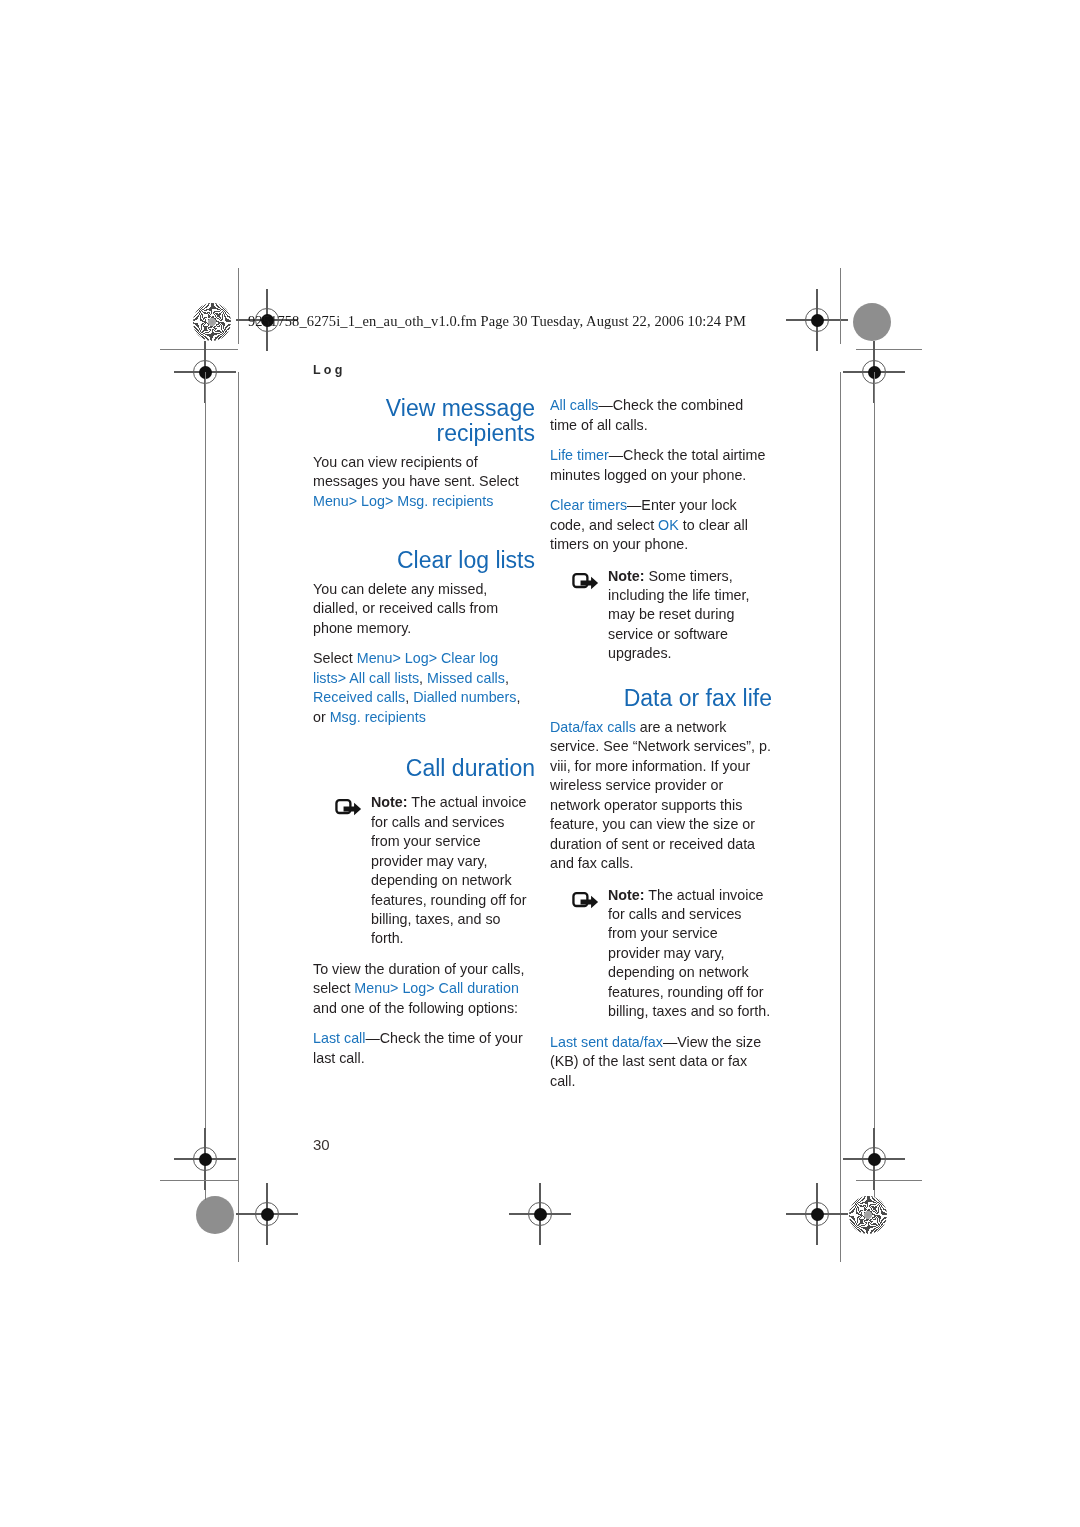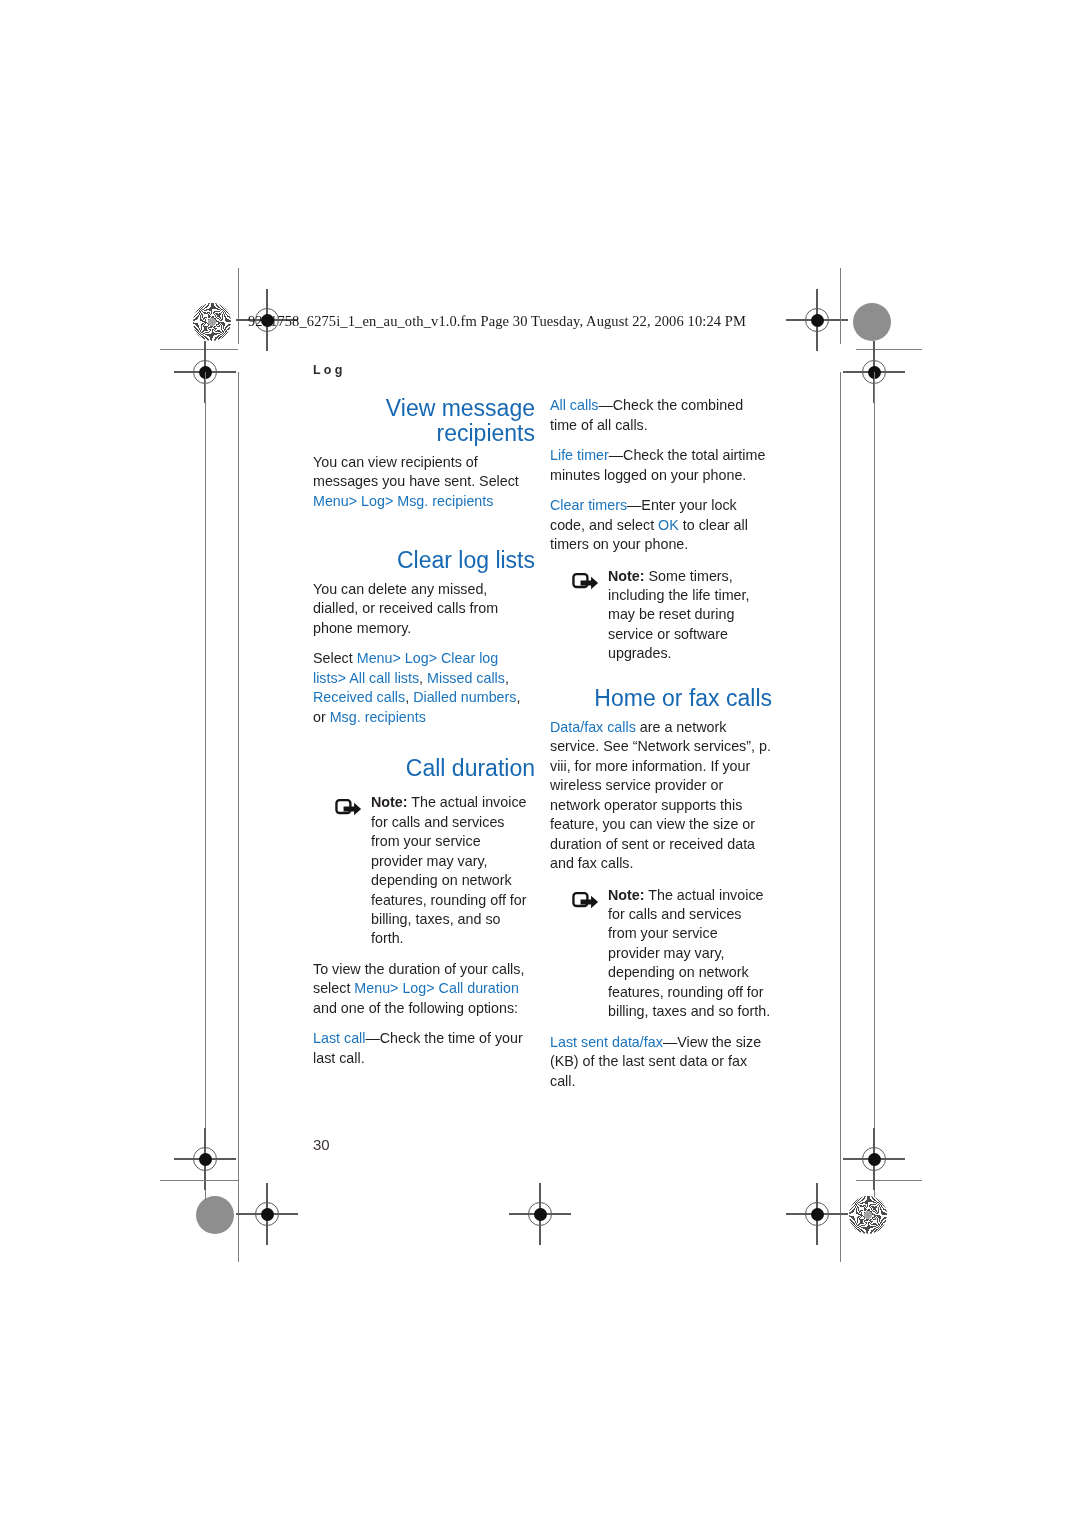--- a/index.html
+++ b/index.html
@@ -288,21 +288,21 @@
         <svg viewBox="0 0 30 24" width="27" height="22" xmlns="http://www.w3.org/2000/svg">
           <rect x="1.6" y="2.2" width="15.5" height="14.2" rx="3.4" ry="3.4" fill="none" stroke="#141414" stroke-width="2.6"></rect>
           <path d="M9.5 9.2 H21.2 V5.0 L29 12.0 L21.2 19.0 V14.8 H9.5 Z" fill="#141414"></path>
         </svg>
       </span>
       <span class="note-text"><span class="b">Note:</span><span> Some timers, including the life timer, may be reset during service or software upgrades.</span></span>
     </div>
 
     <div class="spacer-sm"></div>
 
-    <h2 class="section-title">Home or fax calls</h2>
+    <h2 class="section-title">Data or fax life</h2>
 
     <p class="body"><span class="hl">Data/fax calls</span><span> are a network service. See “Network services”, p. viii, for more information. If your wireless service provider or network operator supports this feature, you can view the size or duration of sent or received data and fax calls.</span></p>
 
     <div class="note">
       <span class="note-icon">
         <svg viewBox="0 0 30 24" width="27" height="22" xmlns="http://www.w3.org/2000/svg">
           <rect x="1.6" y="2.2" width="15.5" height="14.2" rx="3.4" ry="3.4" fill="none" stroke="#141414" stroke-width="2.6"></rect>
           <path d="M9.5 9.2 H21.2 V5.0 L29 12.0 L21.2 19.0 V14.8 H9.5 Z" fill="#141414"></path>
         </svg>
       </span>

